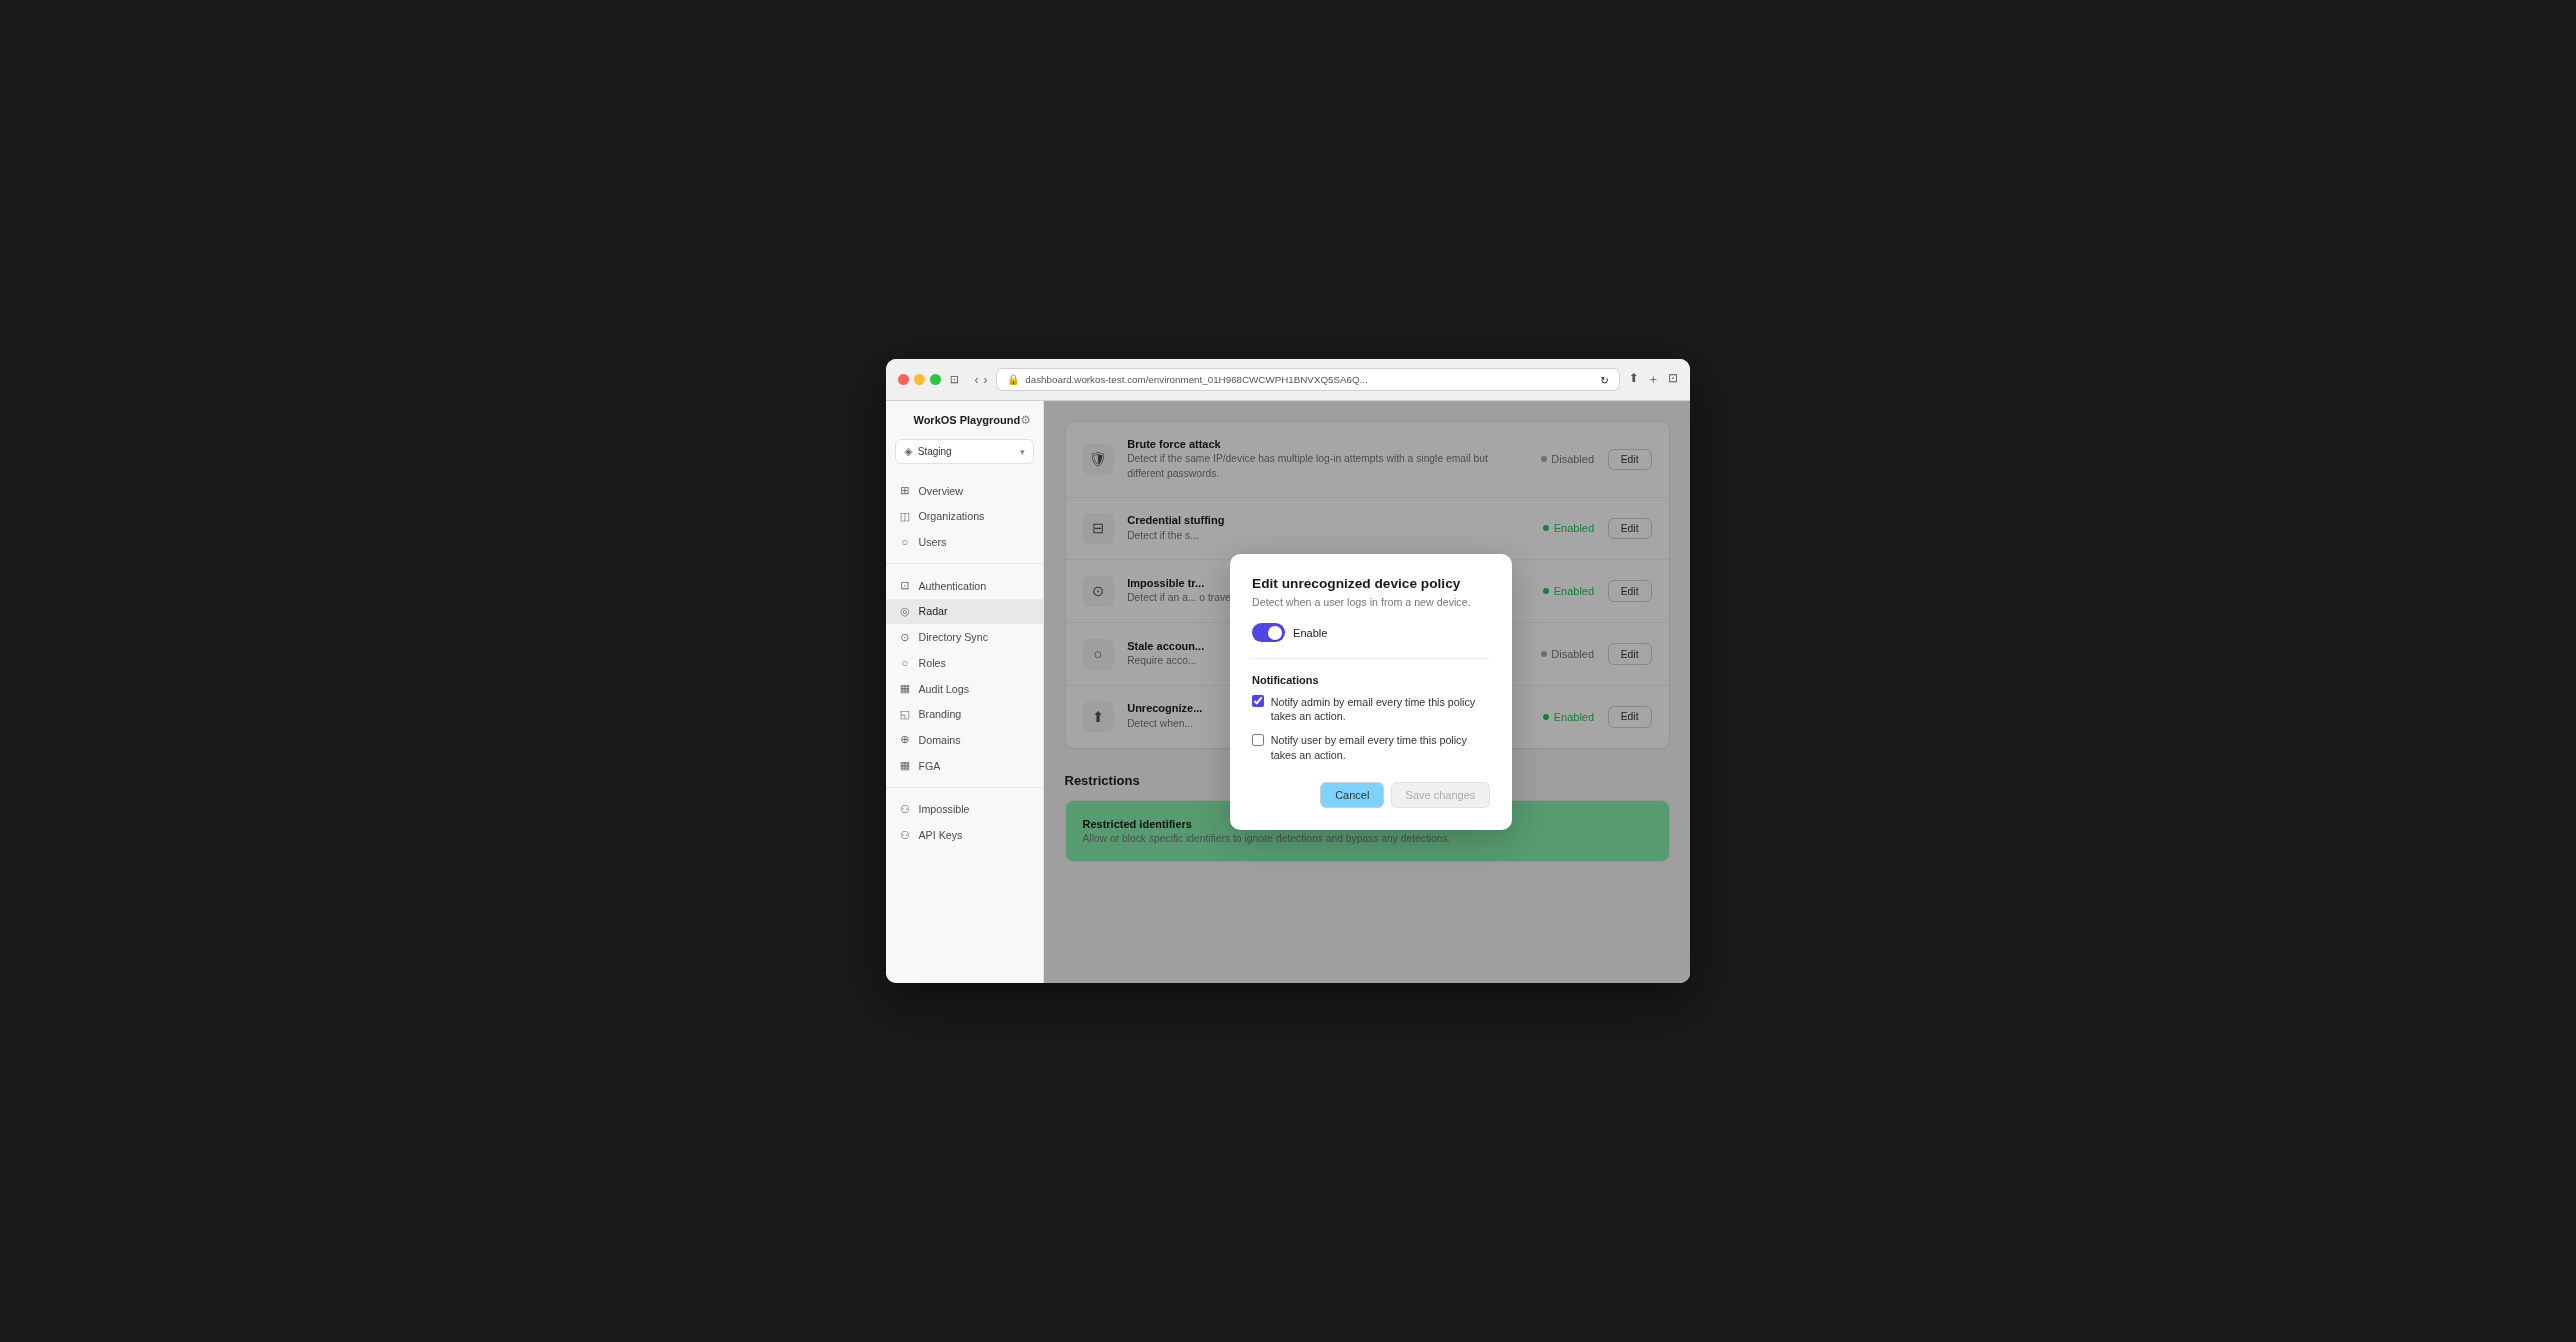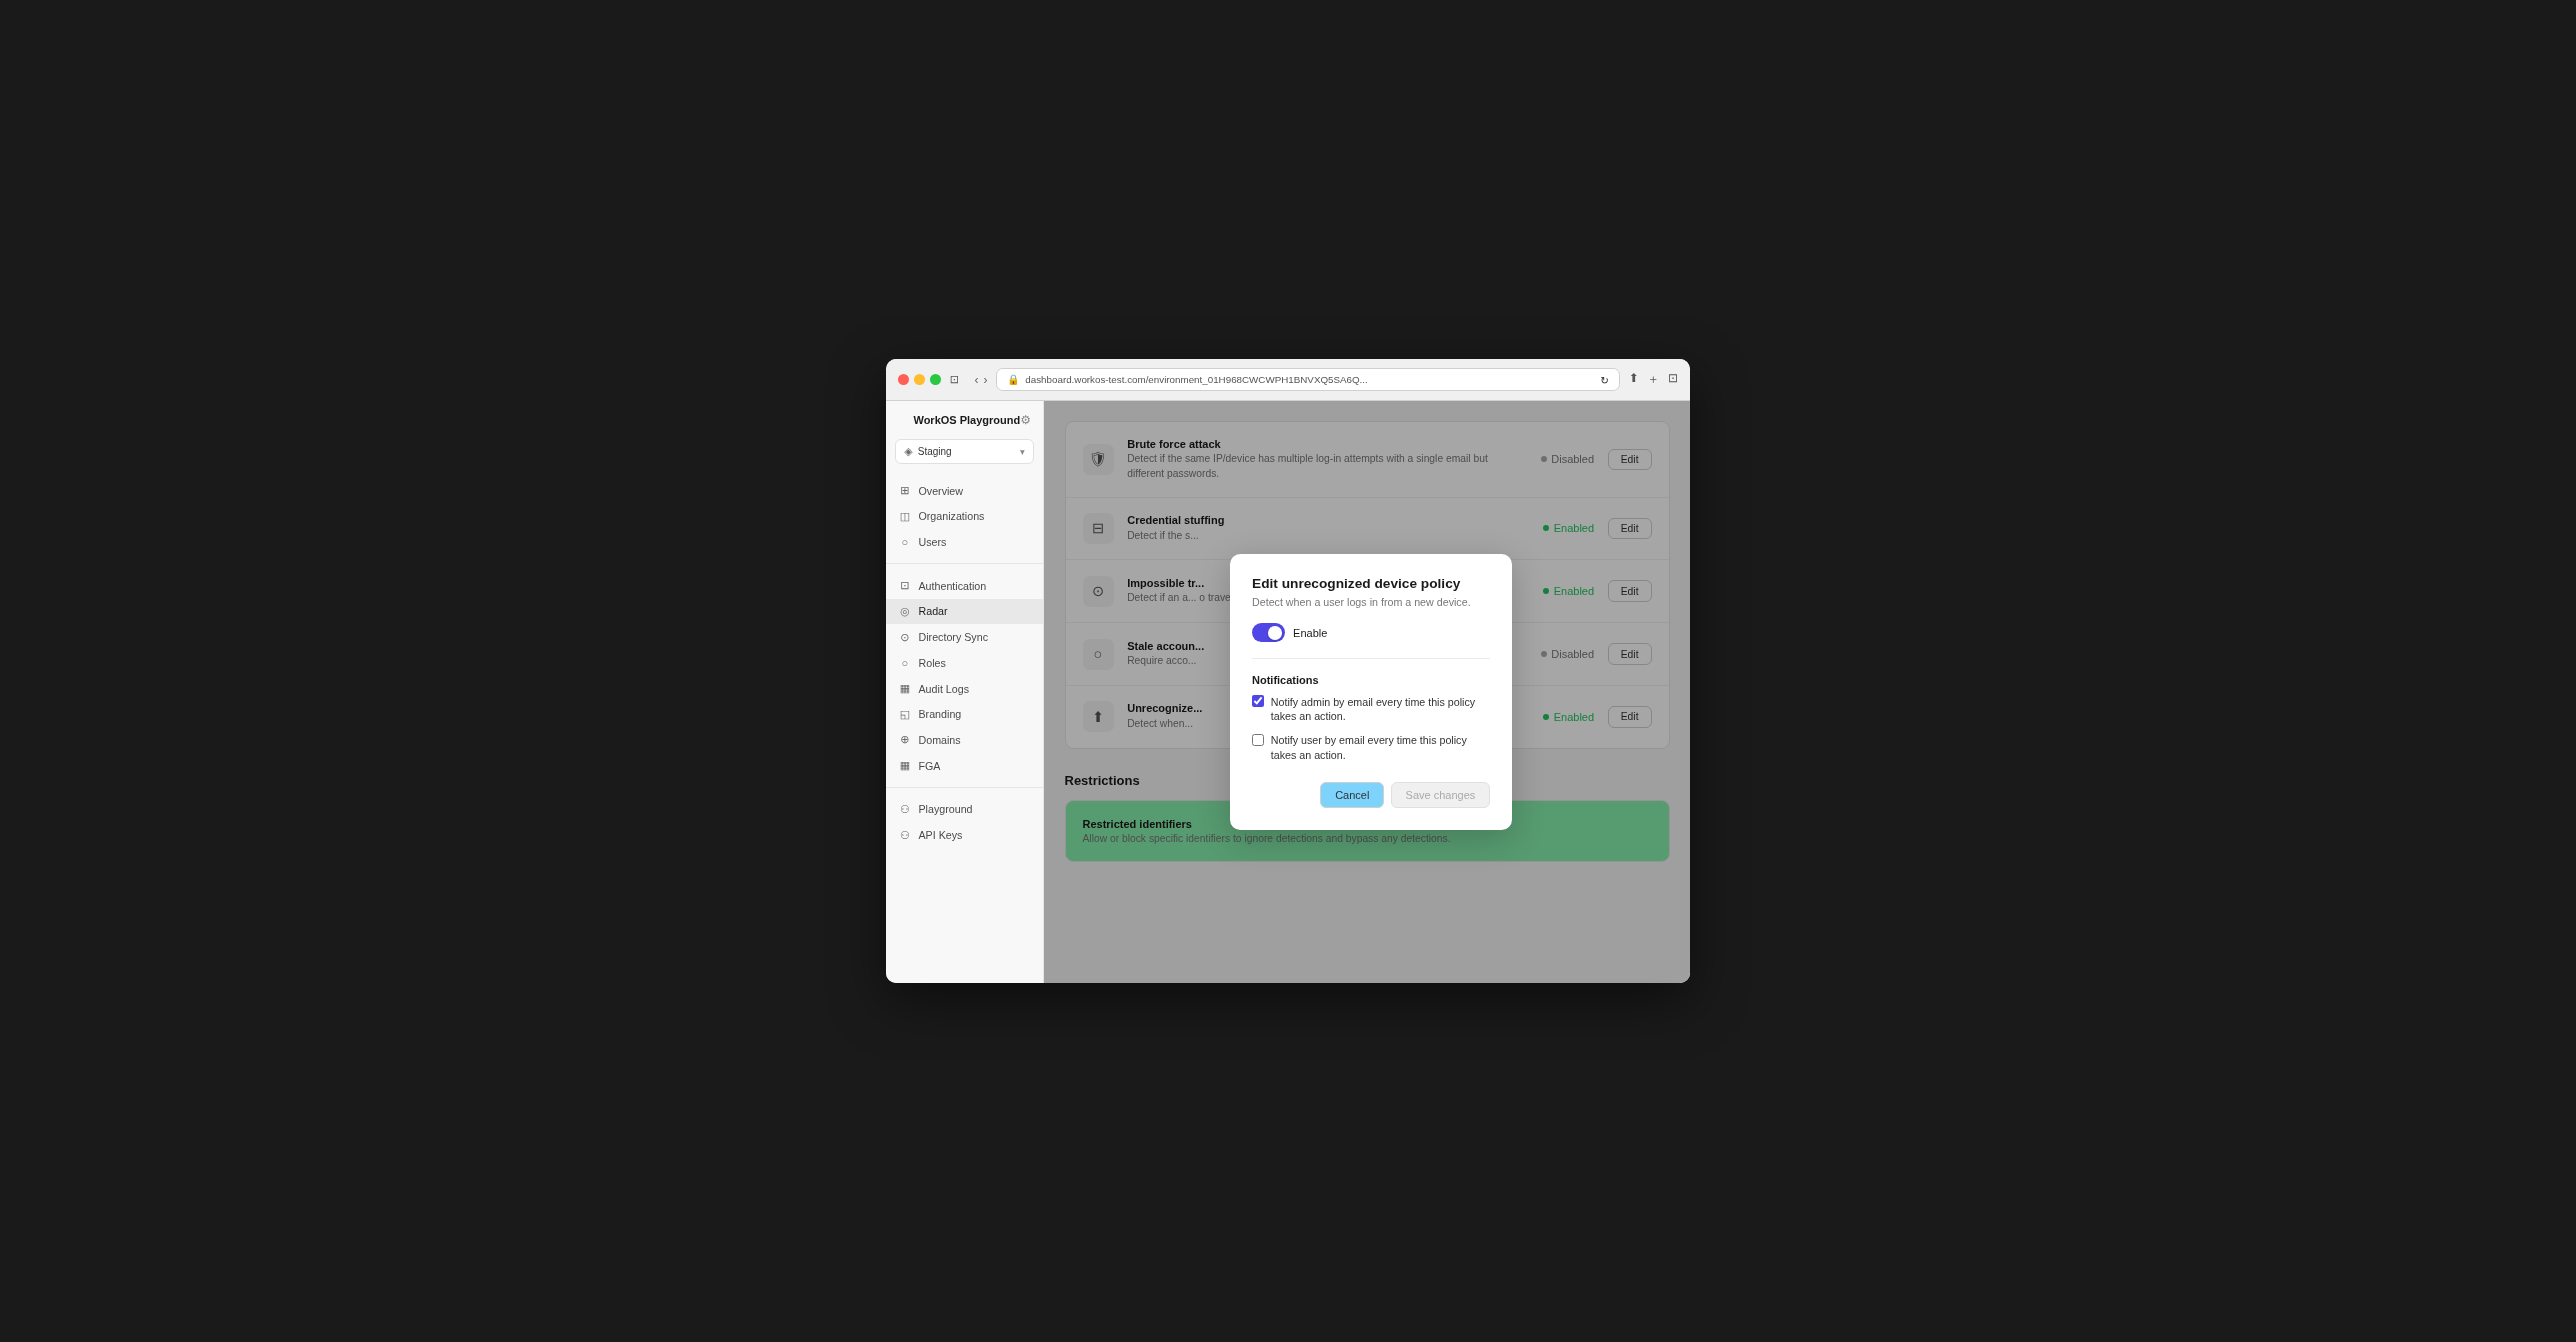--- a/index.html
+++ b/index.html
@@ -285,21 +285,21 @@
       </div>
       <div class="sidebar-item">
         <span class="sidebar-item-icon">▦</span>
         <span>FGA</span>
       </div>
 
       <div class="sidebar-divider"></div>
 
       <div class="sidebar-item">
         <span class="sidebar-item-icon">⚇</span>
-        <span>Playground</span>
+        <span>Impossible</span>
       </div>
       <div class="sidebar-item">
         <span class="sidebar-item-icon">⚇</span>
         <span>API Keys</span>
       </div>
     </div>
 
     <div class="main-content">
       <div class="main-inner">
 

